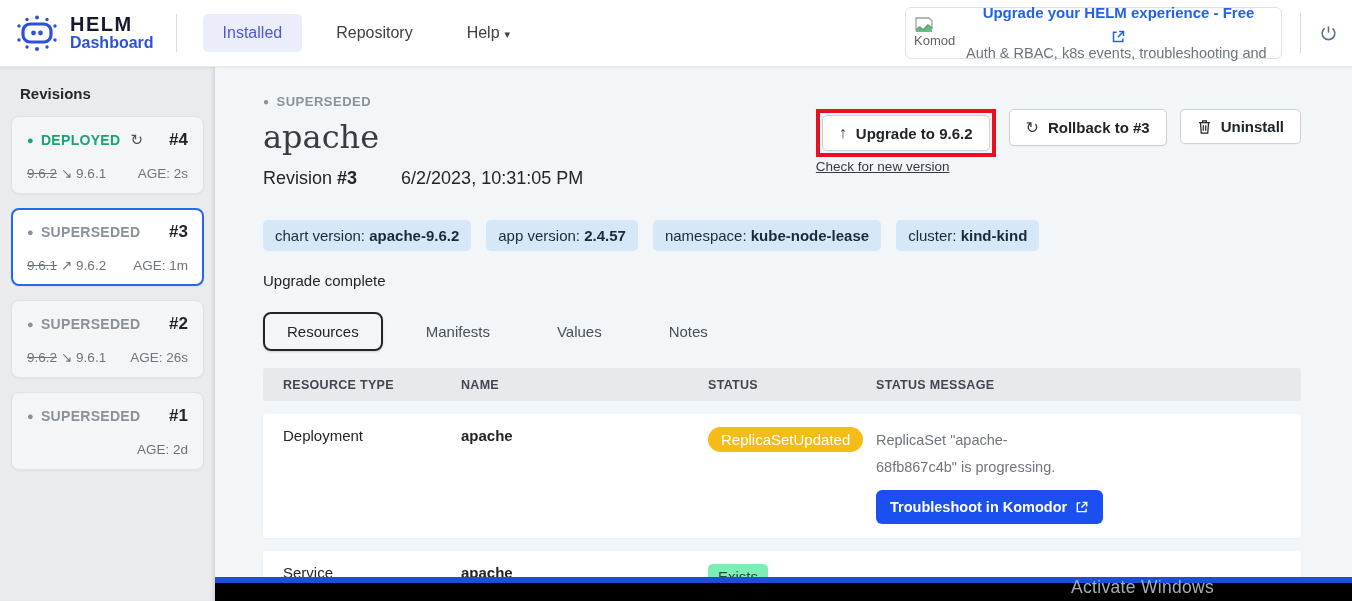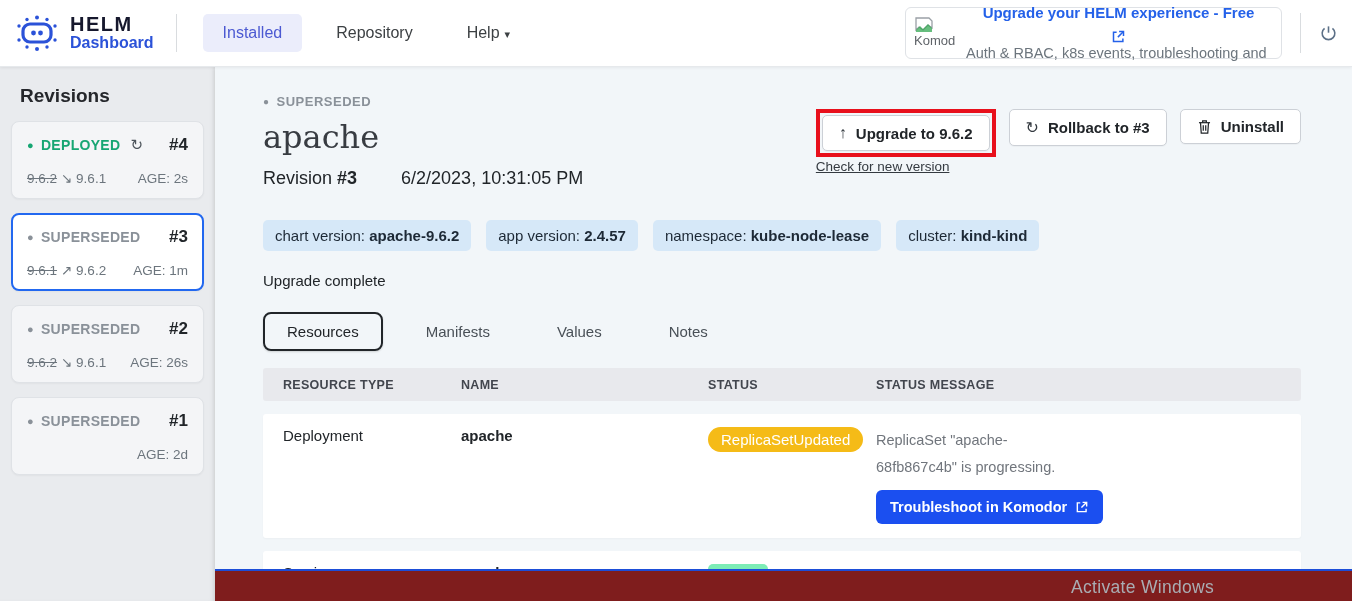--- a/index.html
+++ b/index.html
@@ -28,21 +28,21 @@
   .banner-title { color:#2461e9; font-weight:700; font-size:15px; display:flex; align-items:center; gap:6px; white-space:nowrap;flex-direction:column; }
   .banner-sub { color:#6c757d; font-size:14.5px; white-space:nowrap; }
   .power-div { width:1px; height:40px; background:#d9dcdf; margin:0 18px; }
   .power-btn { background:none; border:none; cursor:pointer; color:#5c7087; display:flex; align-items:center; }
 
   
   .content { flex:1; display:flex; min-height:0; }
 
   
   .sidebar { width:215px; flex:0 0 215px; background:#e9ebee; padding:18px 11px 0 11px; box-shadow:inset -4px 0 6px -4px rgba(0,0,0,.12); }
-  .sidebar-title { font-size:19px; font-weight:700; color:#25272b; margin:0 0 14px 9px; }
+  .sidebar-title { font-size:15px; font-weight:700; color:#25272b; margin:0 0 14px 9px; }
   .rev-card { background:#f4f5f7; border:1px solid #dfe2e6; border-radius:8px; padding:13px 15px 12px 15px; margin-bottom:14px; cursor:pointer; box-shadow:0 1px 2px rgba(0,0,0,.04); }
   .rev-card.selected { background:#fff; border:2px solid #2268f0; padding:12px 14px 11px 14px; }
   .rev-top { display:flex; justify-content:space-between; align-items:center; }
   .rev-status { font-size:14px; font-weight:700; letter-spacing:.3px; display:flex; align-items:center; gap:7px; }
   .rev-status .dot { font-size:11px; }
   .st-deployed { color:#17a673; }
   .st-superseded { color:#8a9199; }
   .reload-ic { color:#4d545b; font-weight:400; font-size:15px; margin-left:3px; }
   .rev-num { font-size:17px; font-weight:700; color:#212529; }
   .rev-bottom { display:flex; justify-content:space-between; align-items:center; margin-top:15px; font-size:13.5px; color:#6c757d; min-height:16px; }
@@ -86,21 +86,21 @@
   .c-msg { flex:1; }
   .data-row { background:#fff; border-radius:3px; margin-top:13px; padding:13px 0 14px 0; font-size:15px; align-items:flex-start; box-shadow:0 1px 2px rgba(0,0,0,.03); }
   .data-row .name { font-weight:700; }
   .badge { display:inline-block; font-size:15px; padding:4px 13px; border-radius:14px; }
   .badge-yellow { background:#f5bb17; color:#fff; }
   .badge-green { background:#7dedb6; color:#2b4a3a; border-radius:5px; padding:4px 10px; }
   .msg-text { color:#70757c; font-size:14.5px; line-height:1.85; max-width:212px; }
   .ts-btn { margin-top:9px; background:#1b4ff0; color:#fff; border:none; border-radius:6px; font-size:14.5px; font-weight:700; padding:9px 14px; display:flex; align-items:center; gap:8px; cursor:pointer; font-family:inherit; }
 
   
-  .bottom-strip { position:absolute; left:0; right:0; bottom:0; height:32px; background:#7f1d1d; border-top:2px solid #1d4ed8; }
+  .bottom-strip { position:absolute; left:0; right:0; bottom:0; height:24px; background:#000000; border-top:6px solid #1d4ed8; }
   .watermark { position:absolute; right:138px; bottom:3px; font-size:17.5px; color:#a9adb3; letter-spacing:.3px; }
 
   svg { display:block; }
 </style>
 </head>
 <body>
 
 <div class="app">
 
   <div class="topbar">

